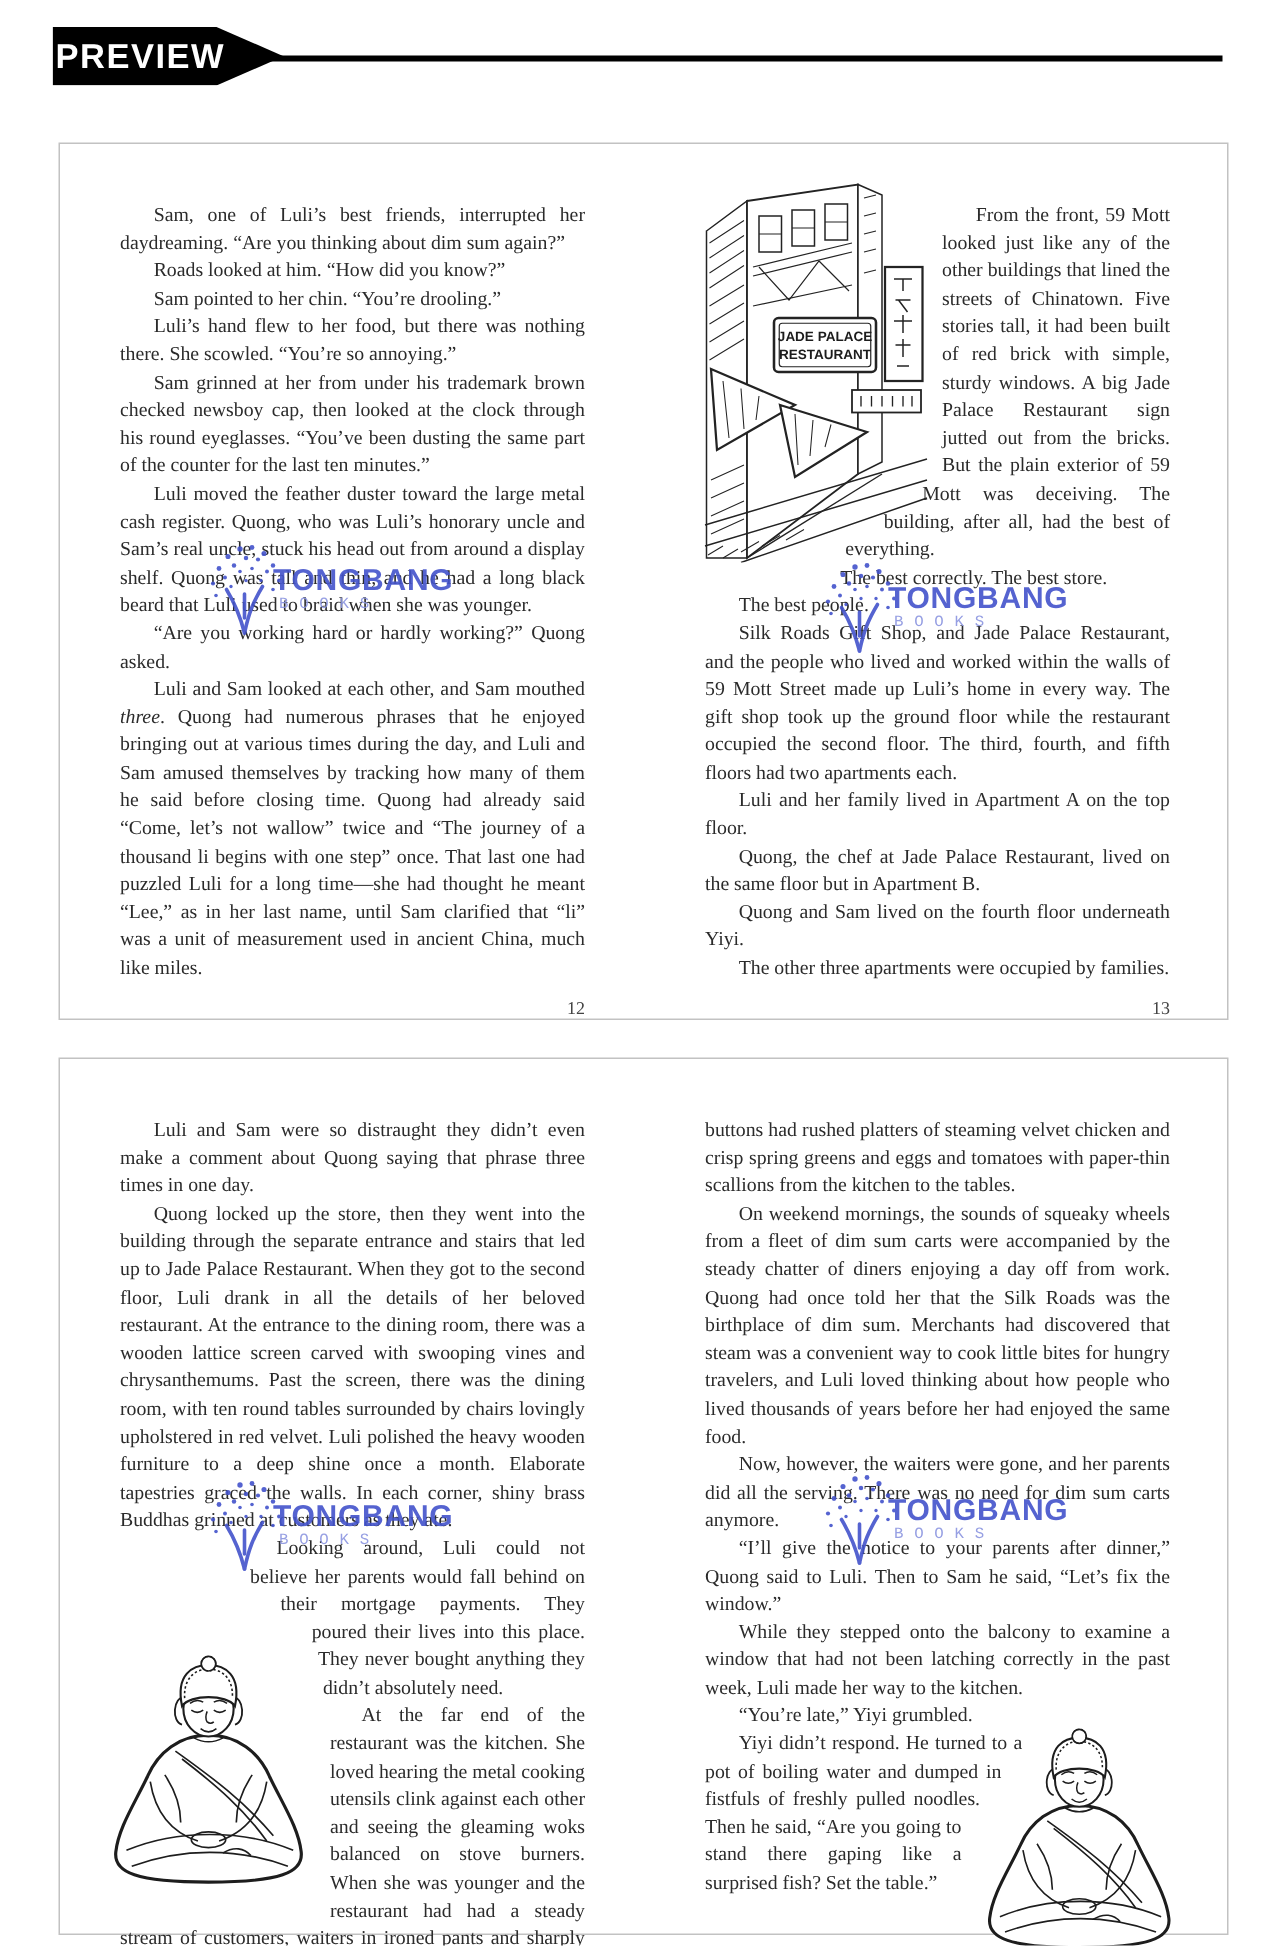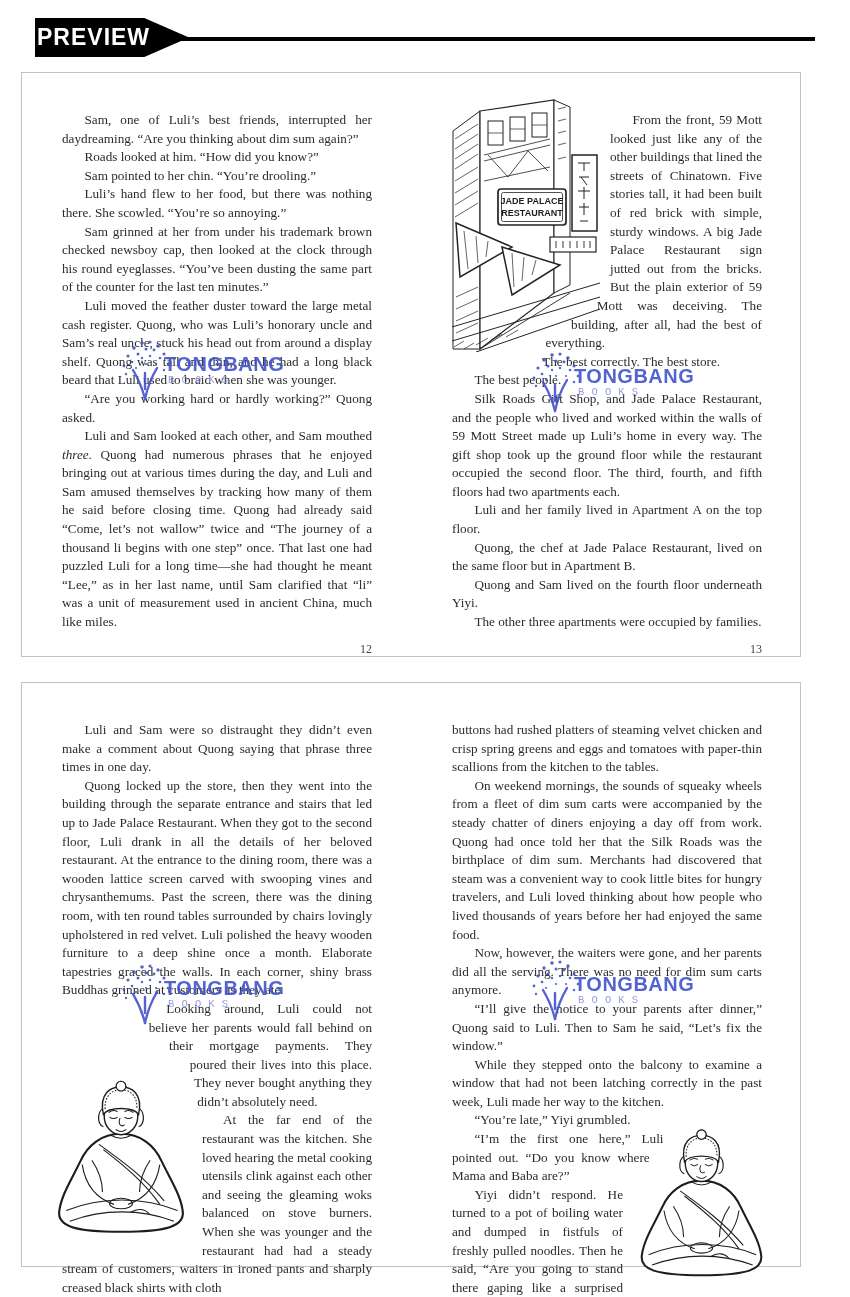--- a/index.html
+++ b/index.html
@@ -6,22 +6,22 @@
   body{width:850px;height:1297px;position:relative;font-family:"Liberation Serif",serif;overflow:hidden;}
 
   
   .header-line{position:absolute;left:148px;top:37px;width:667px;height:4px;background:#000;z-index:1;}
   .preview-banner{position:absolute;left:35px;top:18px;width:154px;height:39px;background:#000;
     clip-path:polygon(0 0,71% 0,100% 50%,71% 100%,0 100%);z-index:2;display:flex;align-items:center;}
   .preview-banner span{color:#fff;font-family:"Liberation Sans",sans-serif;font-weight:bold;
     font-size:23px;letter-spacing:1px;padding-left:2px;}
 
   
-  .panel{position:absolute;left:21px;width:780px;height:585px;border:1px solid #c2c2c2;
-    background:#fff;box-sizing:border-box;}
+  .panel{position:absolute;left:39px;width:780px;height:585px;border:1px solid #c2c2c2;
+    background:#fff;box-sizing:border-box;margin-top:23px;}
   #panel1{top:72px;} #panel2{top:682px;}
 
   .page{position:absolute;top:38px;width:310px;}
   .page-left{left:40px;} .page-right{left:430px;}
   .page-body{width:310px;min-height:505px;font-size:13.2px;line-height:18.6px;color:#2b2b2b;
     text-align:justify;}
   .para{margin:0;text-indent:1.7em;}
   .para.no-indent{text-indent:0;}
   .page-number{margin-top:10px;text-align:right;font-size:12px;color:#444;}
 
@@ -288,21 +288,20 @@
           <p class="para">On weekend mornings, the sounds of squeaky wheels from a fleet of dim sum carts were accompanied by the steady chatter of diners enjoying a day off from work. Quong had once told her that the Silk Roads was the birthplace of dim sum. Merchants had discovered that steam was a convenient way to cook little bites for hungry travelers, and Luli loved thinking about how people who lived thousands of years before her had enjoyed the same food.</p>
           <p class="para">Now, however, the waiters were gone, and her parents did all the serving. There was no need for dim sum carts anymore.</p>
           <p class="para">“I’ll give the notice to your parents after dinner,” Quong said to Luli. Then to Sam he said, “Let’s fix the window.”</p>
           <p class="para">While they stepped onto the balcony to examine a window that had not been latching correctly in the past week, Luli made her way to the kitchen.</p>
         </div>
       <svg class="buddha-right" viewBox="0 0 170 180">
         <use href="#buddha-fig"></use>
       </svg>
       <div>
           <p class="para">“You’re late,” Yiyi grumbled.</p>
-          <p class="para">“I’m the first one here,” Luli pointed out. “Do you know where Mama and Baba are?”</p>
           <p class="para">Yiyi didn’t respond. He turned to a pot of boiling water and dumped in fistfuls of freshly pulled noodles. Then he said, “Are you going to stand there gaping like a surprised fish? Set the table.”</p>
         </div>
     </div>
 
     <div class="watermark wm-43">
       <svg width="54" height="64" viewBox="0 0 54 64">
         <g fill="#4353cb">
           <circle cx="6" cy="29" r="1.4"></circle>
             <circle cx="10" cy="19" r="1.6"></circle>
             <circle cx="16" cy="11" r="1.7"></circle>

